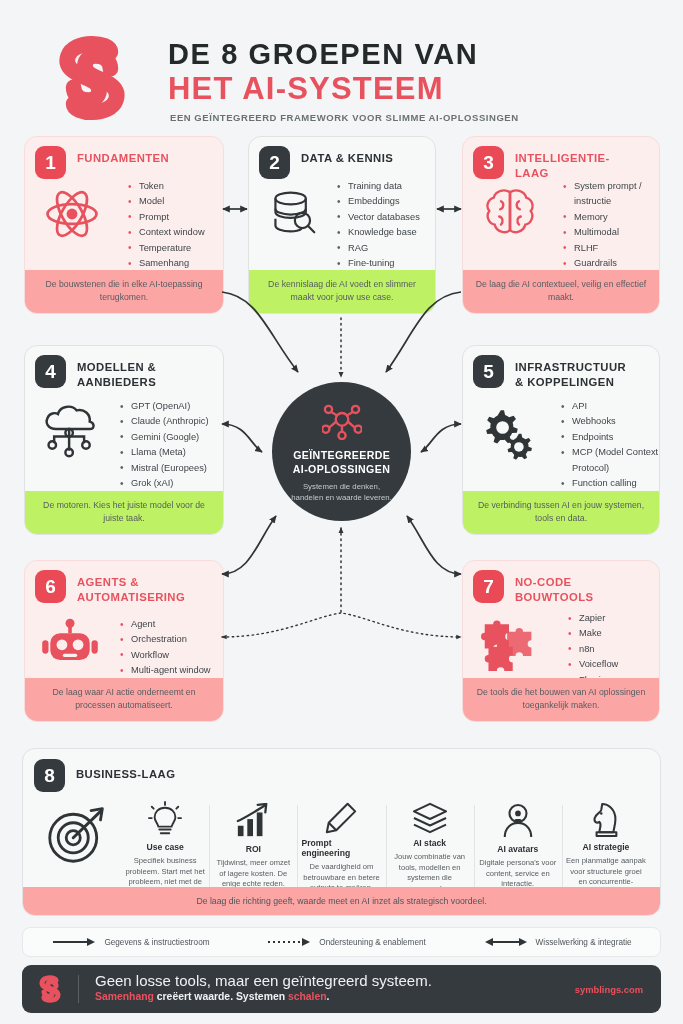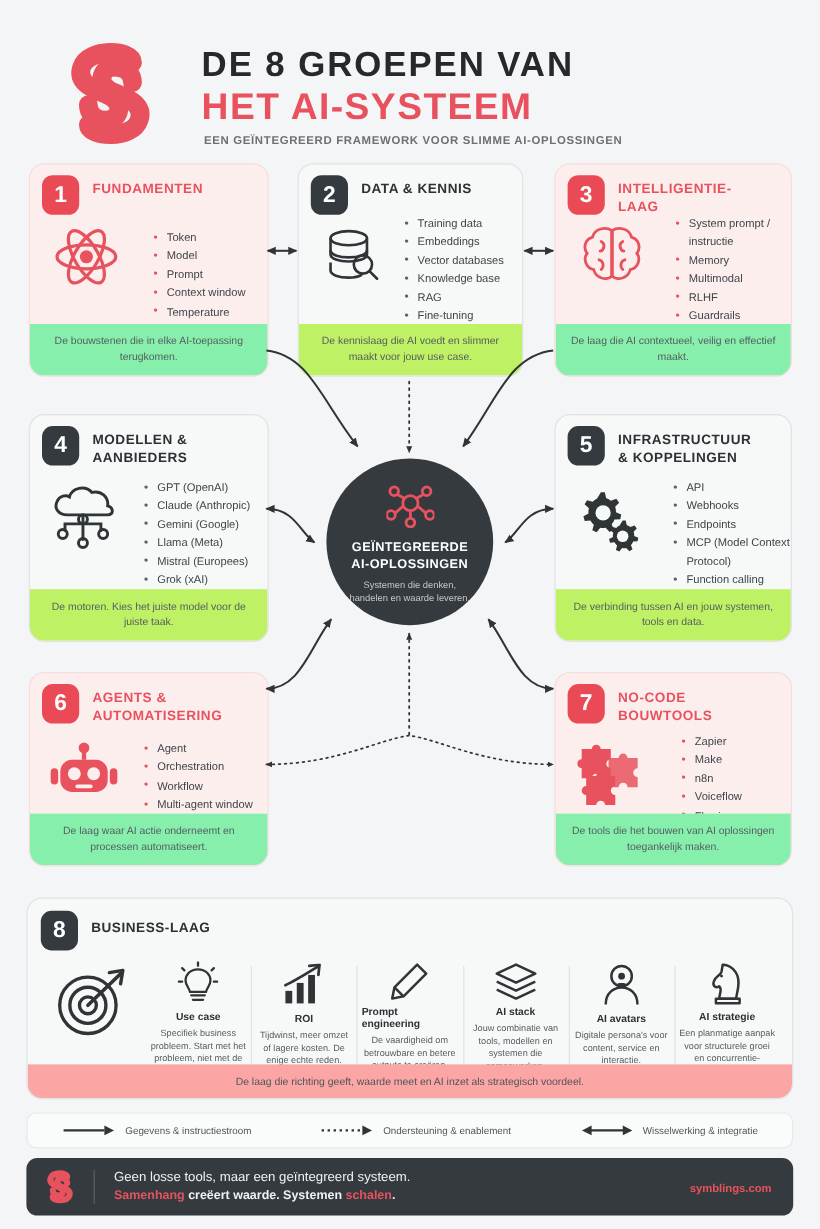--- a/index.html
+++ b/index.html
@@ -58,21 +58,21 @@
   }
   .card .clist li::before {
     content: "•"; position: absolute; left: 0; top: -0.5px; font-size: 10px;
   }
   .card.red .clist li::before { color: #e8525e; }
   .card.gray .clist li::before { color: #5b6164; }
   .card .cfoot {
     position: absolute; left: 0; right: 0; bottom: 0; padding: 8px 12px 9px;
     text-align: center; font-size: 8.7px; line-height: 13px; color: #565d61;
   }
-  .card.red  .cfoot { background: #86efac; }
+  .card.red  .cfoot { background: #fca5a5; }
   .card.gray .cfoot { background: #bef264; }
 
   
   .hub {
     position: absolute; left: 272px; top: 382px; width: 139px; height: 139px;
     border-radius: 50%; background: #343a3e; color: #fff;
     display: flex; flex-direction: column; align-items: center;
     justify-content: flex-start; padding-top: 22px; z-index: 4;
   }
   .hub .hub-icon { margin-bottom: 5px; }
@@ -141,21 +141,21 @@
   .legend .lg span { font-size: 8.2px; color: #4e5559; }
 
   
   .footer {
     position: absolute; left: 22px; top: 965px; width: 639px; height: 48px;
     background: #343a3e; border-radius: 9px; display: flex; align-items: center;
   }
   .footer .f-logo { width: 56px; display: flex; justify-content: center; }
   .footer .f-div { width: 1px; height: 28px; background: #5a6165; }
   .footer .f-text { margin-left: 16px; flex: 1; }
-  .footer .f-l1 { font-size: 11px; color: #f0f1f2; line-height: 16px; }
+  .footer .f-l1 { font-size: 15px; color: #f0f1f2; line-height: 16px; }
   .footer .f-l2 { font-size: 10.4px; color: #f0f1f2; line-height: 16px; font-weight: bold; }
   .footer .f-l2 .hl { color: #e8525e; }
   .footer .f-url {
     margin-right: 18px; font-size: 9.4px; color: #e8525e; font-weight: bold;
   }
 </style>
 </head>
 <body>
 
 <div class="page">
@@ -209,21 +209,21 @@
     <div class="cicon" style="top:48px;">
       <svg width="58" height="58" viewBox="0 0 64 64">
         <g stroke="#e8525e" stroke-width="3" fill="none">
           <ellipse cx="32" cy="32" rx="27" ry="11"></ellipse>
           <ellipse cx="32" cy="32" rx="27" ry="11" transform="rotate(60 32 32)"></ellipse>
           <ellipse cx="32" cy="32" rx="27" ry="11" transform="rotate(120 32 32)"></ellipse>
         </g>
         <circle cx="32" cy="32" r="6" fill="#e8525e"></circle>
       </svg>
     </div>
-    <ul class="clist" style="left:103px; top:54px;">
+    <ul class="clist" style="left:103px; top:42px;">
       <li>Token</li>
       <li>Model</li>
       <li>Prompt</li>
       <li>Context window</li>
       <li>Temperature</li>
       <li>Samenhang</li>
     </ul>
     <div class="cfoot">De bouwstenen die in elke AI-toepassing terugkomen.</div>
   </div>
 

